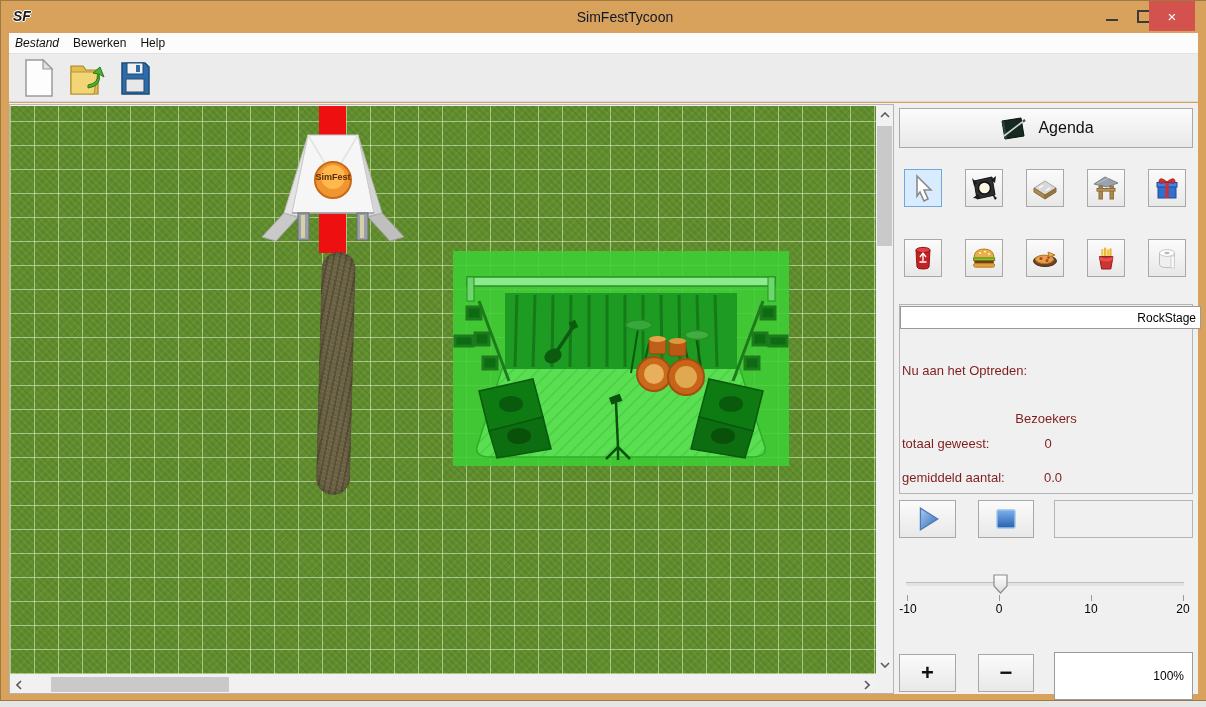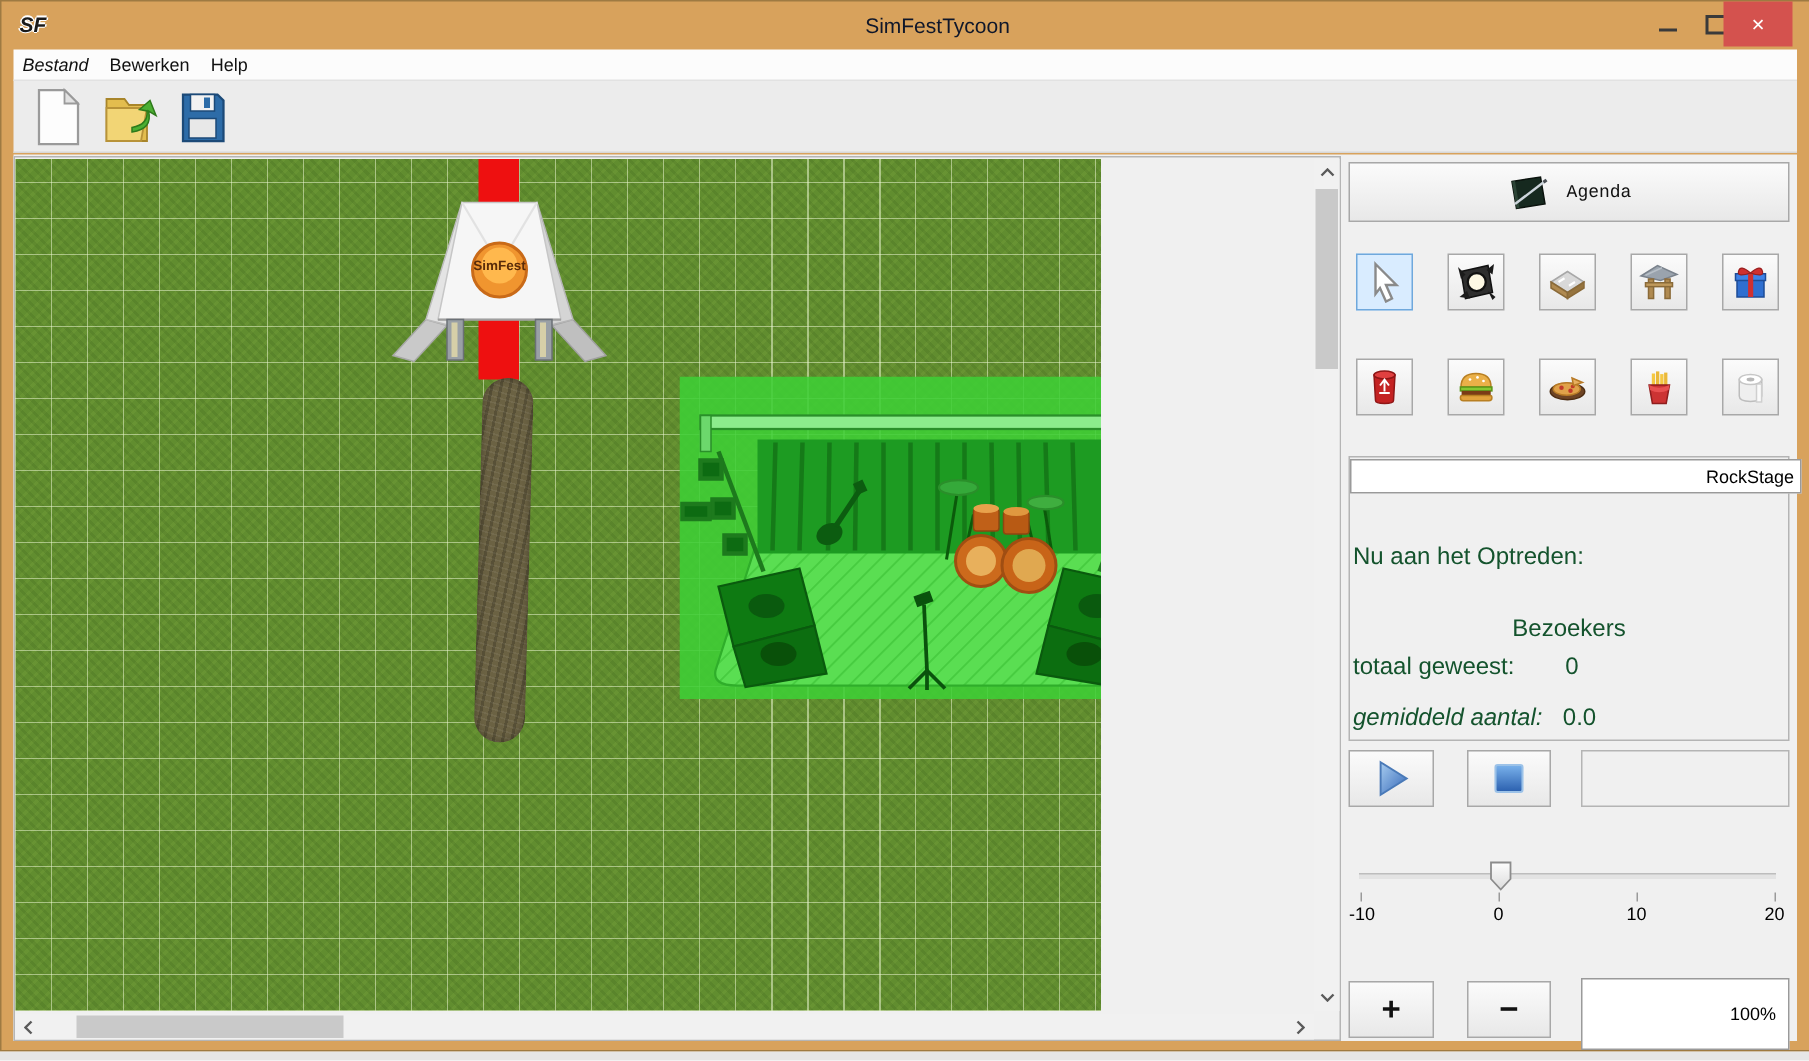--- a/index.html
+++ b/index.html
@@ -19,46 +19,46 @@
   .btn-close{left:1148px;width:46px;background:#d4524e;color:#fff;font-size:15px;}
   
   .menubar{left:8px;top:32px;width:1189px;height:20px;background:#fcfcfc;border-bottom:1px solid #e2e2e2;display:flex;align-items:center;}
   .menu-item{padding:0 7px;font-size:12px;color:#111;height:20px;line-height:20px;}
   .menu-item:first-child{padding-left:6px;font-style:italic;}
   .toolbar{left:8px;top:53px;width:1189px;height:48px;background:#ececec;border-bottom:1px solid #d8d8d8;display:flex;align-items:center;gap:8px;padding-left:10px;box-sizing:border-box;}
   .tb-btn{width:40px;height:42px;display:flex;align-items:center;justify-content:center;background:transparent;border:none;}
   
   .content{left:8px;top:102px;width:1189px;height:591px;background:#f0f0f0;}
   .canvas-frame{left:8px;top:103px;width:885px;height:590px;border:1px solid #b5b5b5;background:#f0f0f0;box-sizing:border-box;}
-  .grass{left:9px;top:105px;width:724px;height:568px;background-color:#618d2f;
+  .grass{left:9px;top:105px;width:866px;height:568px;background-color:#618d2f;
     background-image:
       repeating-linear-gradient(0deg, rgba(232,243,206,0.55) 0 1px, rgba(0,0,0,0) 1px 24px),
       repeating-linear-gradient(90deg, rgba(232,243,206,0.55) 0 1px, rgba(0,0,0,0) 1px 24px),
       repeating-linear-gradient(45deg, rgba(25,55,8,0.10) 0 2px, rgba(0,0,0,0) 2px 5px),
       repeating-linear-gradient(135deg, rgba(140,180,70,0.16) 0 2px, rgba(0,0,0,0) 2px 6px);
     overflow:hidden;}
   .path{left:321px;top:251px;width:34px;height:243px;background:#6b6243;border-radius:17px;
     background-image:
       repeating-linear-gradient(100deg, rgba(0,0,0,0.18) 0 2px, rgba(0,0,0,0) 2px 6px),
       repeating-linear-gradient(15deg, rgba(255,255,255,0.06) 0 1px, rgba(0,0,0,0) 1px 4px);
     transform:rotate(1.5deg);transform-origin:50% 0;box-shadow:inset 0 0 6px rgba(0,0,0,0.35);}
   
   .vscroll{left:875px;top:105px;width:17px;height:568px;background:#f1f1f1;}
   .vthumb{left:1px;top:20px;width:15px;height:120px;background:#c9c9c9;}
   .hscroll{left:9px;top:675px;width:866px;height:17px;background:#f1f1f1;}
   .hthumb{left:41px;top:1px;width:178px;height:15px;background:#c9c9c9;}
   .scroll-arrow{display:flex;align-items:center;justify-content:center;}
   
   .panel-btn{border:1px solid #a8a8a8;background:linear-gradient(#fbfbfb,#e8e8e8);box-sizing:border-box;display:flex;align-items:center;justify-content:center;}
-  .agenda-btn{left:898px;top:107px;width:294px;height:40px;gap:10px;font-size:12px;color:#111;font-family:Liberation Mono, monospace;}
+  .agenda-btn{left:898px;top:107px;width:294px;height:40px;gap:10px;font-size:16px;color:#111;}
   .tool-btn{width:38px;height:38px;}
   .tool-btn.selected{background:#d9ecff;border:1px solid #6fa8dc;}
   .groupbox{left:898px;top:303px;width:294px;height:190px;border:1px solid #b4b4b4;box-sizing:border-box;background:#f0f0f0;}
   .stage-name-input{left:899px;top:305px;width:291px;height:19px;border:1px solid #9a9a9a;font-size:12px;padding:1px 4px;font-family:"Liberation Sans",sans-serif;background:#fff;}
-  .lbl{font-size:16px;color:#14532d;white-space:nowrap;}
+  .lbl{font-size:13px;color:#7f1d1d;white-space:nowrap;}
   .transport-btn{width:57px;height:38px;}
   .empty-box{left:1053px;top:499px;width:139px;height:38px;border:1px solid #b4b4b4;box-sizing:border-box;background:#f0f0f0;}
   .slider-track{left:905px;top:581px;width:278px;height:3px;background:#e3e3e3;border-top:1px solid #bdbdbd;}
   .slider-tick{width:1px;height:6px;background:#9a9a9a;top:594px;}
   .tick-lbl{top:601px;font-size:12px;color:#000000;width:30px;text-align:center;}
   .zoom-btn{font-size:22px;font-weight:bold;color:#111;line-height:1;}
   .zoom-field{left:1053px;top:651px;width:139px;height:48px;border:1px solid #9a9a9a;background:#fff;font-size:12px;padding:0 8px;box-sizing:border-box;font-family:"Liberation Sans",sans-serif;}
   .desktop-strip{left:0;top:701px;width:1206px;height:6px;background:#e6e6e6;}
   input{outline:none;text-align:right;}
 </style>
@@ -365,21 +365,21 @@
         <ellipse cx="14" cy="9" rx="2.6" ry="1.3" fill="#b8b8b8"></ellipse>
       </svg>
     </div>
 
     <div class="abs groupbox"></div>
     <input class="abs stage-name-input" value="RockStage" style="">
     <div class="abs lbl" style="left:901px;top:362px;">Nu aan het Optreden:</div>
     <div class="abs lbl" style="left:990px;top:410px;width:110px;text-align:center;">Bezoekers</div>
     <div class="abs lbl" style="left:901px;top:435px;">totaal geweest:</div>
     <div class="abs lbl" style="left:1017px;top:435px;width:60px;text-align:center;">0</div>
-    <div class="abs lbl" style="left:901px;top:469px;font-style:italic;">gemiddeld aantal:</div>
+    <div class="abs lbl" style="left:901px;top:469px;">gemiddeld aantal:</div>
     <div class="abs lbl" style="left:1022px;top:469px;width:60px;text-align:center;">0.0</div>
 
     <div class="abs panel-btn transport-btn" style="left:898px;top:499px;">
       <svg width="26" height="26" viewBox="0 0 24 24">
         <defs>
             <linearGradient id="gp" x1="0" y1="0" x2="1" y2="1">
           <stop offset="0" stop-color="#a8cdf0"></stop>
               <stop offset="1" stop-color="#3568b8"></stop>
             </linearGradient>
           </defs>

